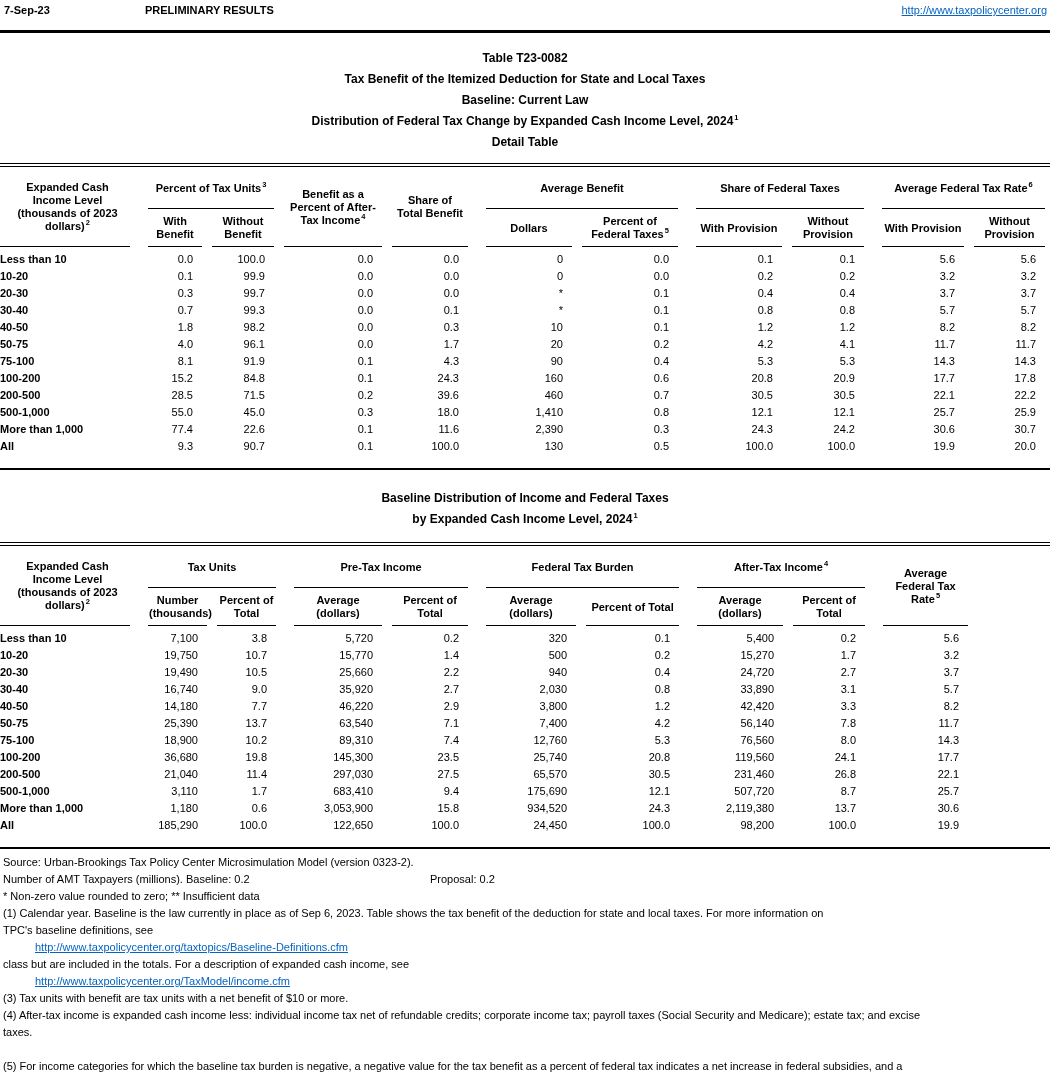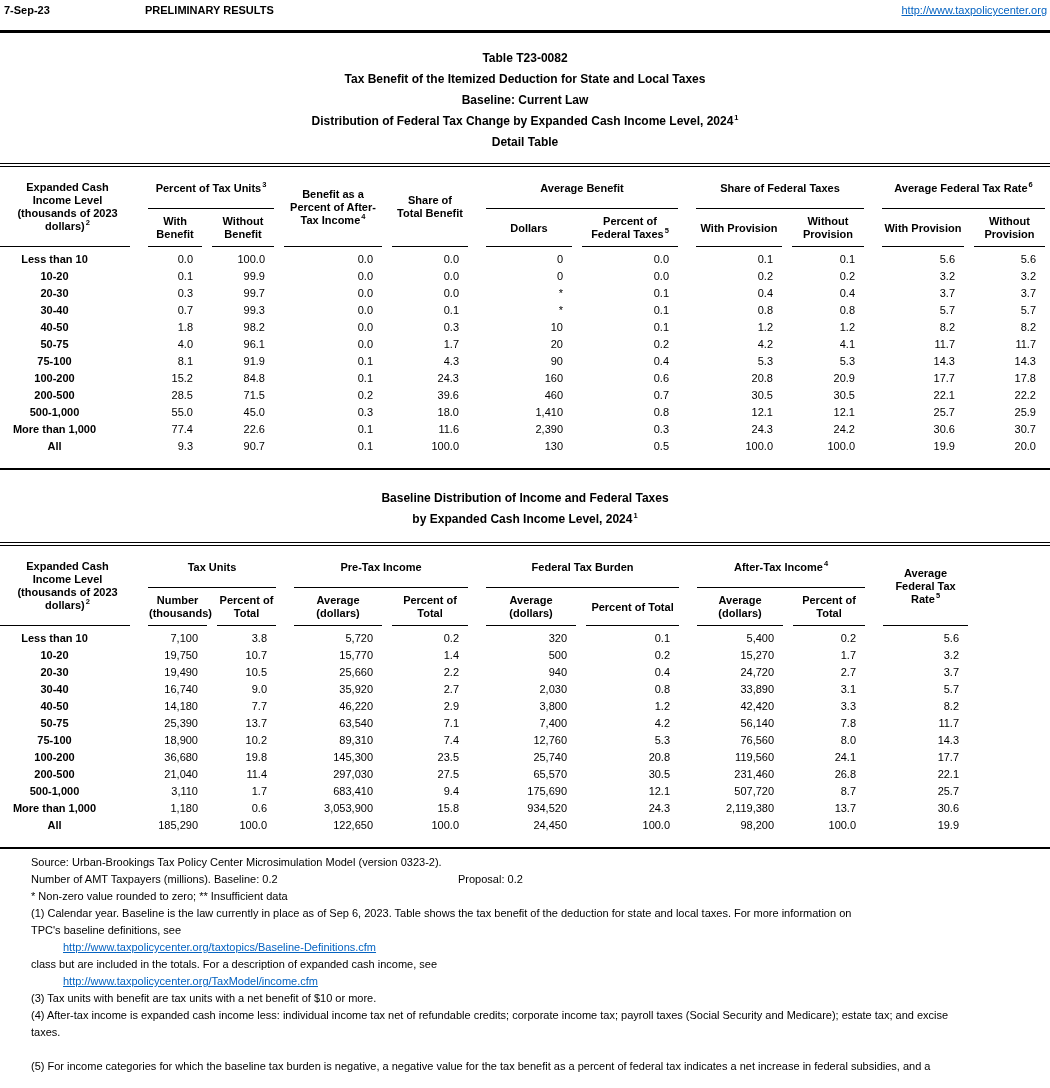--- a/index.html
+++ b/index.html
@@ -27,29 +27,29 @@
   #table1 { margin-top:10px; }
   th { font-weight:bold; text-align:center; vertical-align:middle; padding:1px 6px; line-height:13px; font-size:11px; }
   th.mid { padding:2px 10px; }
   thead tr.rowA { height:44px; }
   thead tr.rowB { height:38px; }
   .u { position:relative; }
   .u::after { content:""; position:absolute; left:5px; right:5px; bottom:0; height:1.5px; background:#000; }
   th.income::after { left:0; }
   td { font-size:11px; height:17px; line-height:15px; padding:1px 0; overflow:hidden; }
   td.num { text-align:right; padding-right:14px; }
-  td.rowlabel { text-align:center; font-weight:bold; padding-right:26px; }
+  td.rowlabel { text-align:left; font-weight:bold; padding-right:26px; }
   tbody tr:first-child td { padding-top:5px; }
   tbody tr:last-child td { padding-bottom:14px; }
 
   
   .t2title { margin-top:18px; margin-bottom:12px; text-align:center; font-weight:bold; font-size:12px; line-height:21px; }
 
   
-  .notes { padding:5px 3px 0 3px;margin-left:28px; }
+  .notes { padding:5px 3px 0 3px; }
   .notes .line { line-height:17px; white-space:nowrap; }
   .notes .blank { height:17px; }
   .note-link { color:#0563C1; text-decoration:underline; }
   .amt-label { display:inline-block; width:427px; }
 </style>
 </head>
 <body>
 
 <div class="page">
 

